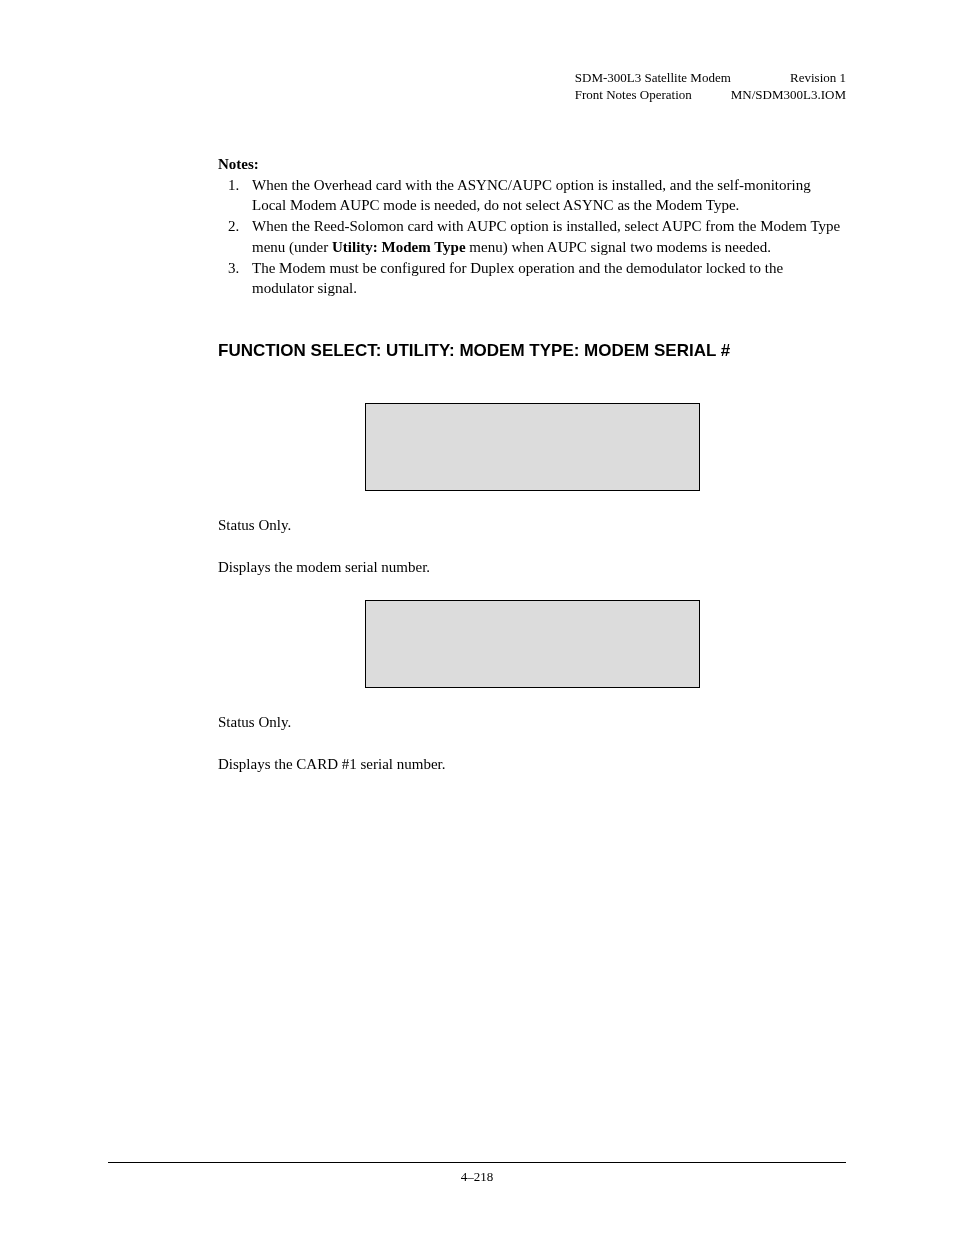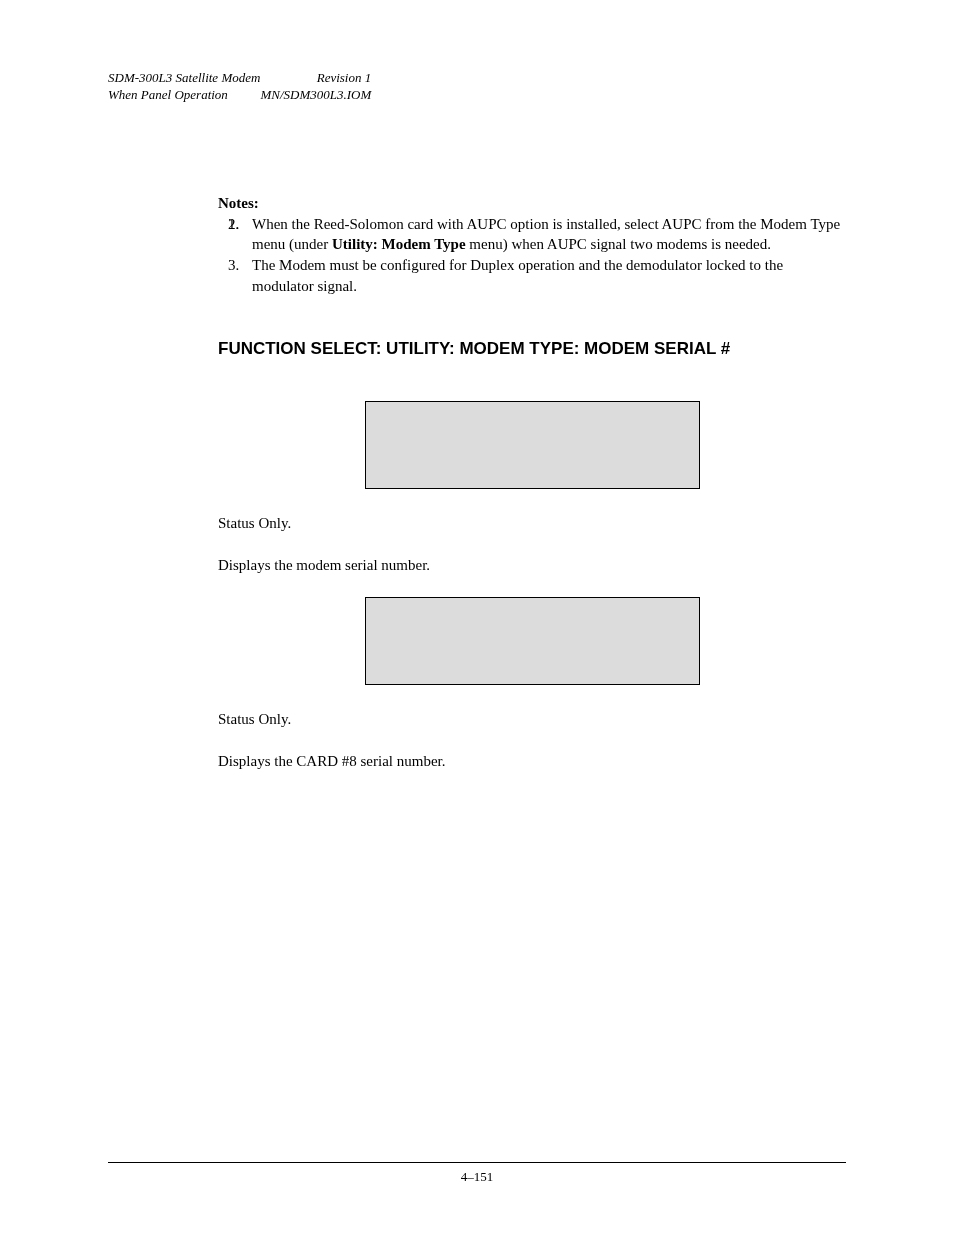--- a/index.html
+++ b/index.html
@@ -12,33 +12,32 @@
       font-size: 15px;
       color: #000;
       background: #fff;
       width: 954px;
       height: 1235px;
       position: relative;
       padding: 70px 108px 50px 108px;
     }
     .header-row {
       display: flex;
-      justify-content: flex-start;
+      justify-content: flex-end;
       font-size: 13px;
       line-height: 1.3;
-      font-style: italic;
     }
     .header-left {
       text-align: left;
     }
     .header-right {
       text-align: right;
     }
     .content {
-      margin-top: 91px;
+      margin-top: 52px;
       margin-left: 110px;
       margin-right: 0;
     }
     .notes-heading {
       font-weight: bold;
       font-size: 15px;
       margin-bottom: 2px;
     }
     .notes-list {
       list-style: none;
@@ -92,52 +91,53 @@
       text-align: center;
       font-size: 13px;
     }
   </style>
 </head>
 <body>
 
 <div class="header-row">
   <div class="header-left">
     <div>SDM-300L3 Satellite Modem</div>
-    <div>When Panel Operation</div>
+    <div>Front Notes Operation</div>
   </div>
   <div class="header-right">
     <div>Revision 1</div>
     <div>MN/SDM300L3.IOM</div>
   </div>
 </div>
 
 <div class="content">
 
   <div class="notes-heading">Notes:</div>
   <ol class="notes-list">
     <li>
       <span class="num">1.</span>
+      <span>When the Overhead card with the ASYNC/AUPC option is installed, and the self-monitoring Local Modem AUPC mode is needed, do not select ASYNC as the Modem Type.</span>
     </li>
     <li>
       <span class="num">2.</span>
       <span>When the Reed-Solomon card with AUPC option is installed, select AUPC from the Modem Type menu (under </span><span class="italic-bold">Utility: Modem Type</span><span> menu) when AUPC signal two modems is needed.</span>
     </li>
     <li>
       <span class="num">3.</span>
       <span>The Modem must be configured for Duplex operation and the demodulator locked to the modulator signal.</span>
     </li>
   </ol>
 
   <div class="section-heading">FUNCTION SELECT: UTILITY: MODEM TYPE: MODEM SERIAL #</div>
   <div class="screen-box"></div>
   <div class="body-text">Status Only.</div>
   <div class="body-text">Displays the modem serial number.</div>
 
   <div class="screen-box"></div>
   <div class="body-text">Status Only.</div>
-  <div class="body-text">Displays the CARD #8 serial number.</div>
+  <div class="body-text">Displays the CARD #1 serial number.</div>
 
 </div>
 
 <div class="footer">
   <hr class="footer-rule">
-  <div class="footer-page">4–151</div>
+  <div class="footer-page">4–218</div>
 </div>
 
 </body></html>

